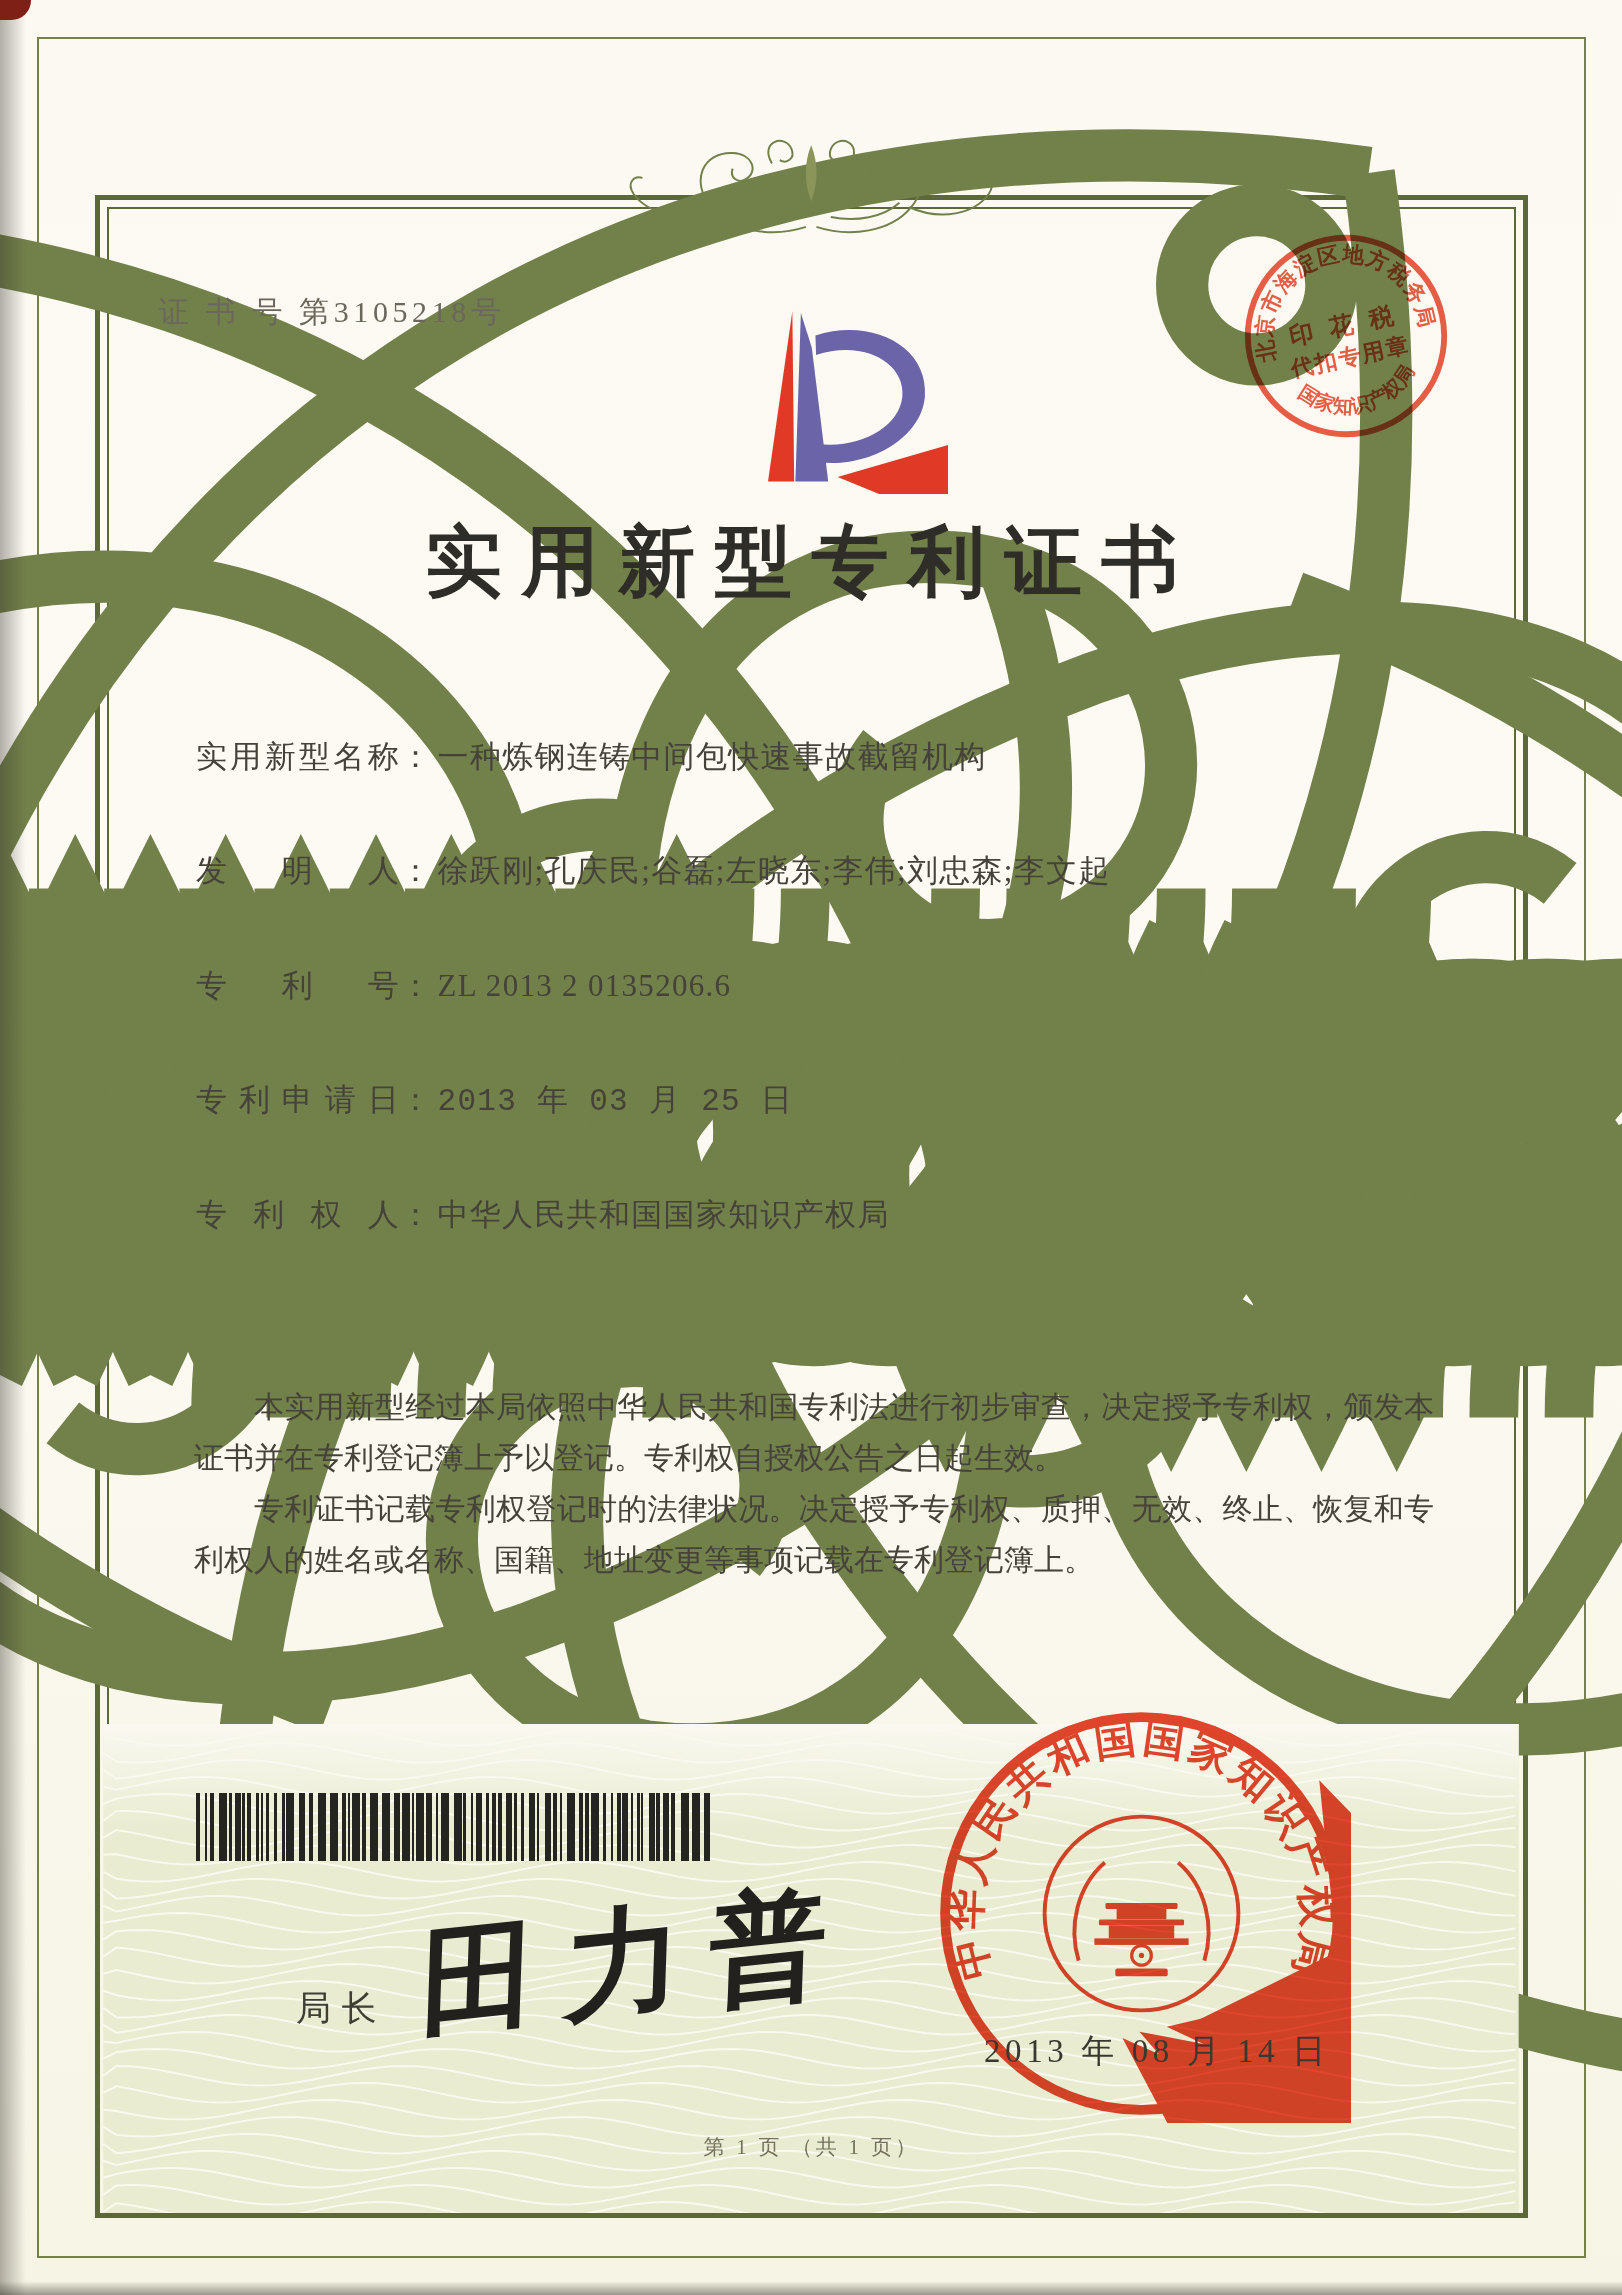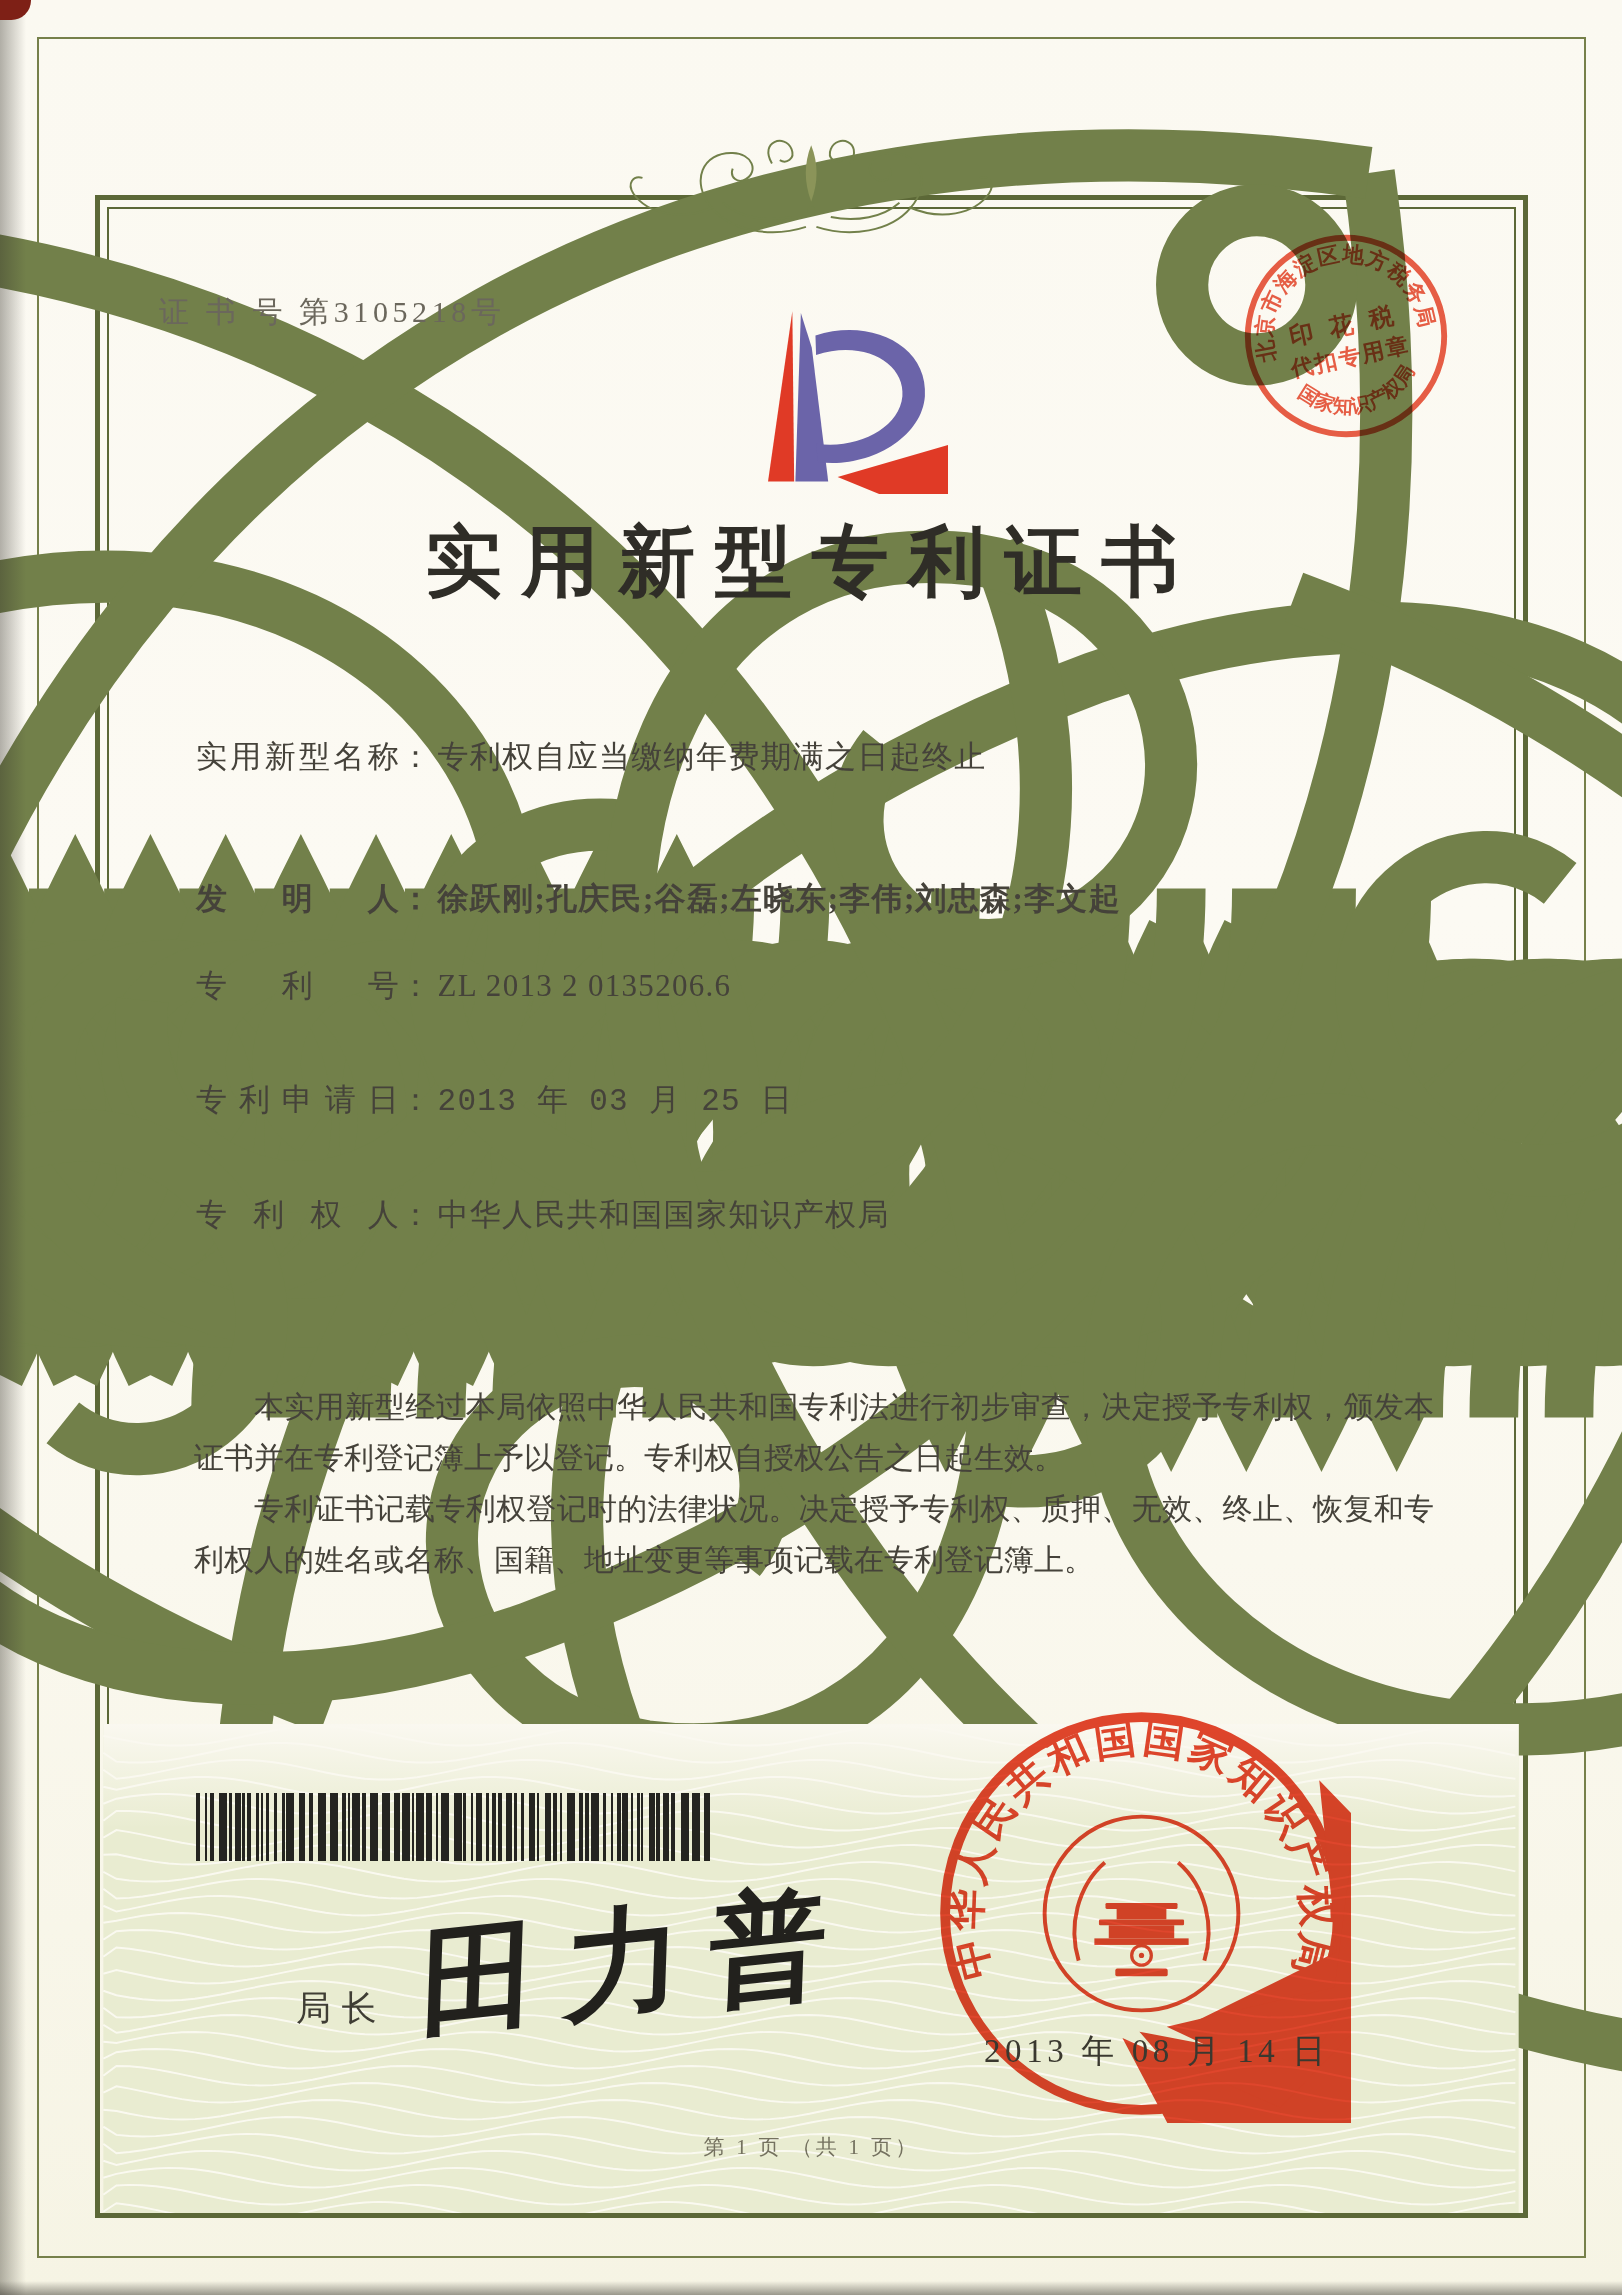--- a/index.html
+++ b/index.html
@@ -25,21 +25,21 @@
   .frame-inner{position:absolute;left:107px;right:107px;top:207px;bottom:89px;border:2px solid #5c6837;}
   svg.deco{position:absolute;left:0;top:0;width:1623px;height:2295px;color:#72804a;z-index:1;}
   
   .cert-no{position:absolute;left:159px;top:292px;font-size:30px;letter-spacing:4.6px;color:#6b675c;z-index:3;}
   .title{position:absolute;left:0;right:0;top:511px;text-align:center;font-size:77px;font-weight:700;
     letter-spacing:19.6px;color:#2f2d27;z-index:3;}
   .field{position:absolute;left:196px;font-size:31px;color:#45423a;letter-spacing:1.3px;z-index:3;white-space:nowrap;}
   .field-label{display:inline-block;width:204px;text-align:justify;text-align-last:justify;}
   .field-colon{display:inline-block;}
   .field-value{display:inline-block;margin-left:5.2px;}
-  .f1{top:736px;} .f2{top:878px;font-weight:bold;} .f3{top:965px;} .f4{top:1079px;font-family:Liberation Mono, monospace;} .f5{top:1194px;} .f6{top:1310px;}
+  .f1{top:736px;} .f2{top:850px;} .f3{top:965px;} .f4{top:1079px;font-family:Liberation Mono, monospace;} .f5{top:1194px;} .f6{top:1310px;}
   .paragraphs{position:absolute;left:194px;width:1240px;top:1381px;z-index:3;
     font-size:30px;line-height:51px;color:#45423a;text-align:justify;}
   .paragraphs p{margin:0;text-indent:2em;}
   .footer{position:absolute;left:0;right:0;top:2133px;text-align:center;font-size:21px;
     letter-spacing:3.3px;color:#74715f;z-index:4;}
   
   svg.guilloche{position:absolute;left:103px;top:1724px;width:1416px;height:489px;z-index:1;}
   svg.guilloche path{fill:none;stroke:#fbfaf1;stroke-width:3;opacity:.95;}
   
   .barcode{position:absolute;left:196px;top:1793px;width:517px;height:68px;z-index:3;}
@@ -266,21 +266,21 @@
     <text font-size="30" font-weight="bold" fill="#e6492e">
       <textPath href="#taxArcBot" startOffset="50%" text-anchor="middle">国家知识产权局</textPath>
     </text>
     <text y="-4" x="0" text-anchor="middle" font-size="37" font-weight="bold" fill="#e6492e" letter-spacing="8">印 花 税</text>
     <text y="44" x="0" text-anchor="middle" font-size="34" font-weight="bold" fill="#e6492e" letter-spacing="3">代扣专用章</text>
   </svg>
 
   <div class="title">实用新型专利证书</div>
 
   <div class="field f1">
-    <span class="field-label">实用新型名称</span><span class="field-colon">：</span><span class="field-value">专利权自应当缴纳年费期满之日起终止</span>
+    <span class="field-label">实用新型名称</span><span class="field-colon">：</span><span class="field-value">一种炼钢连铸中间包快速事故截留机构</span>
   </div>
   <div class="field f2">
     <span class="field-label">发明人</span><span class="field-colon">：</span><span class="field-value">徐跃刚;孔庆民;谷磊;左晓东;李伟;刘忠森;李文起</span>
   </div>
   <div class="field f3">
     <span class="field-label">专利号</span><span class="field-colon">：</span><span class="field-value">ZL 2013 2 0135206.6</span>
   </div>
   <div class="field f4">
     <span class="field-label">专利申请日</span><span class="field-colon">：</span><span class="field-value">2013 年 03 月 25 日</span>
   </div>

